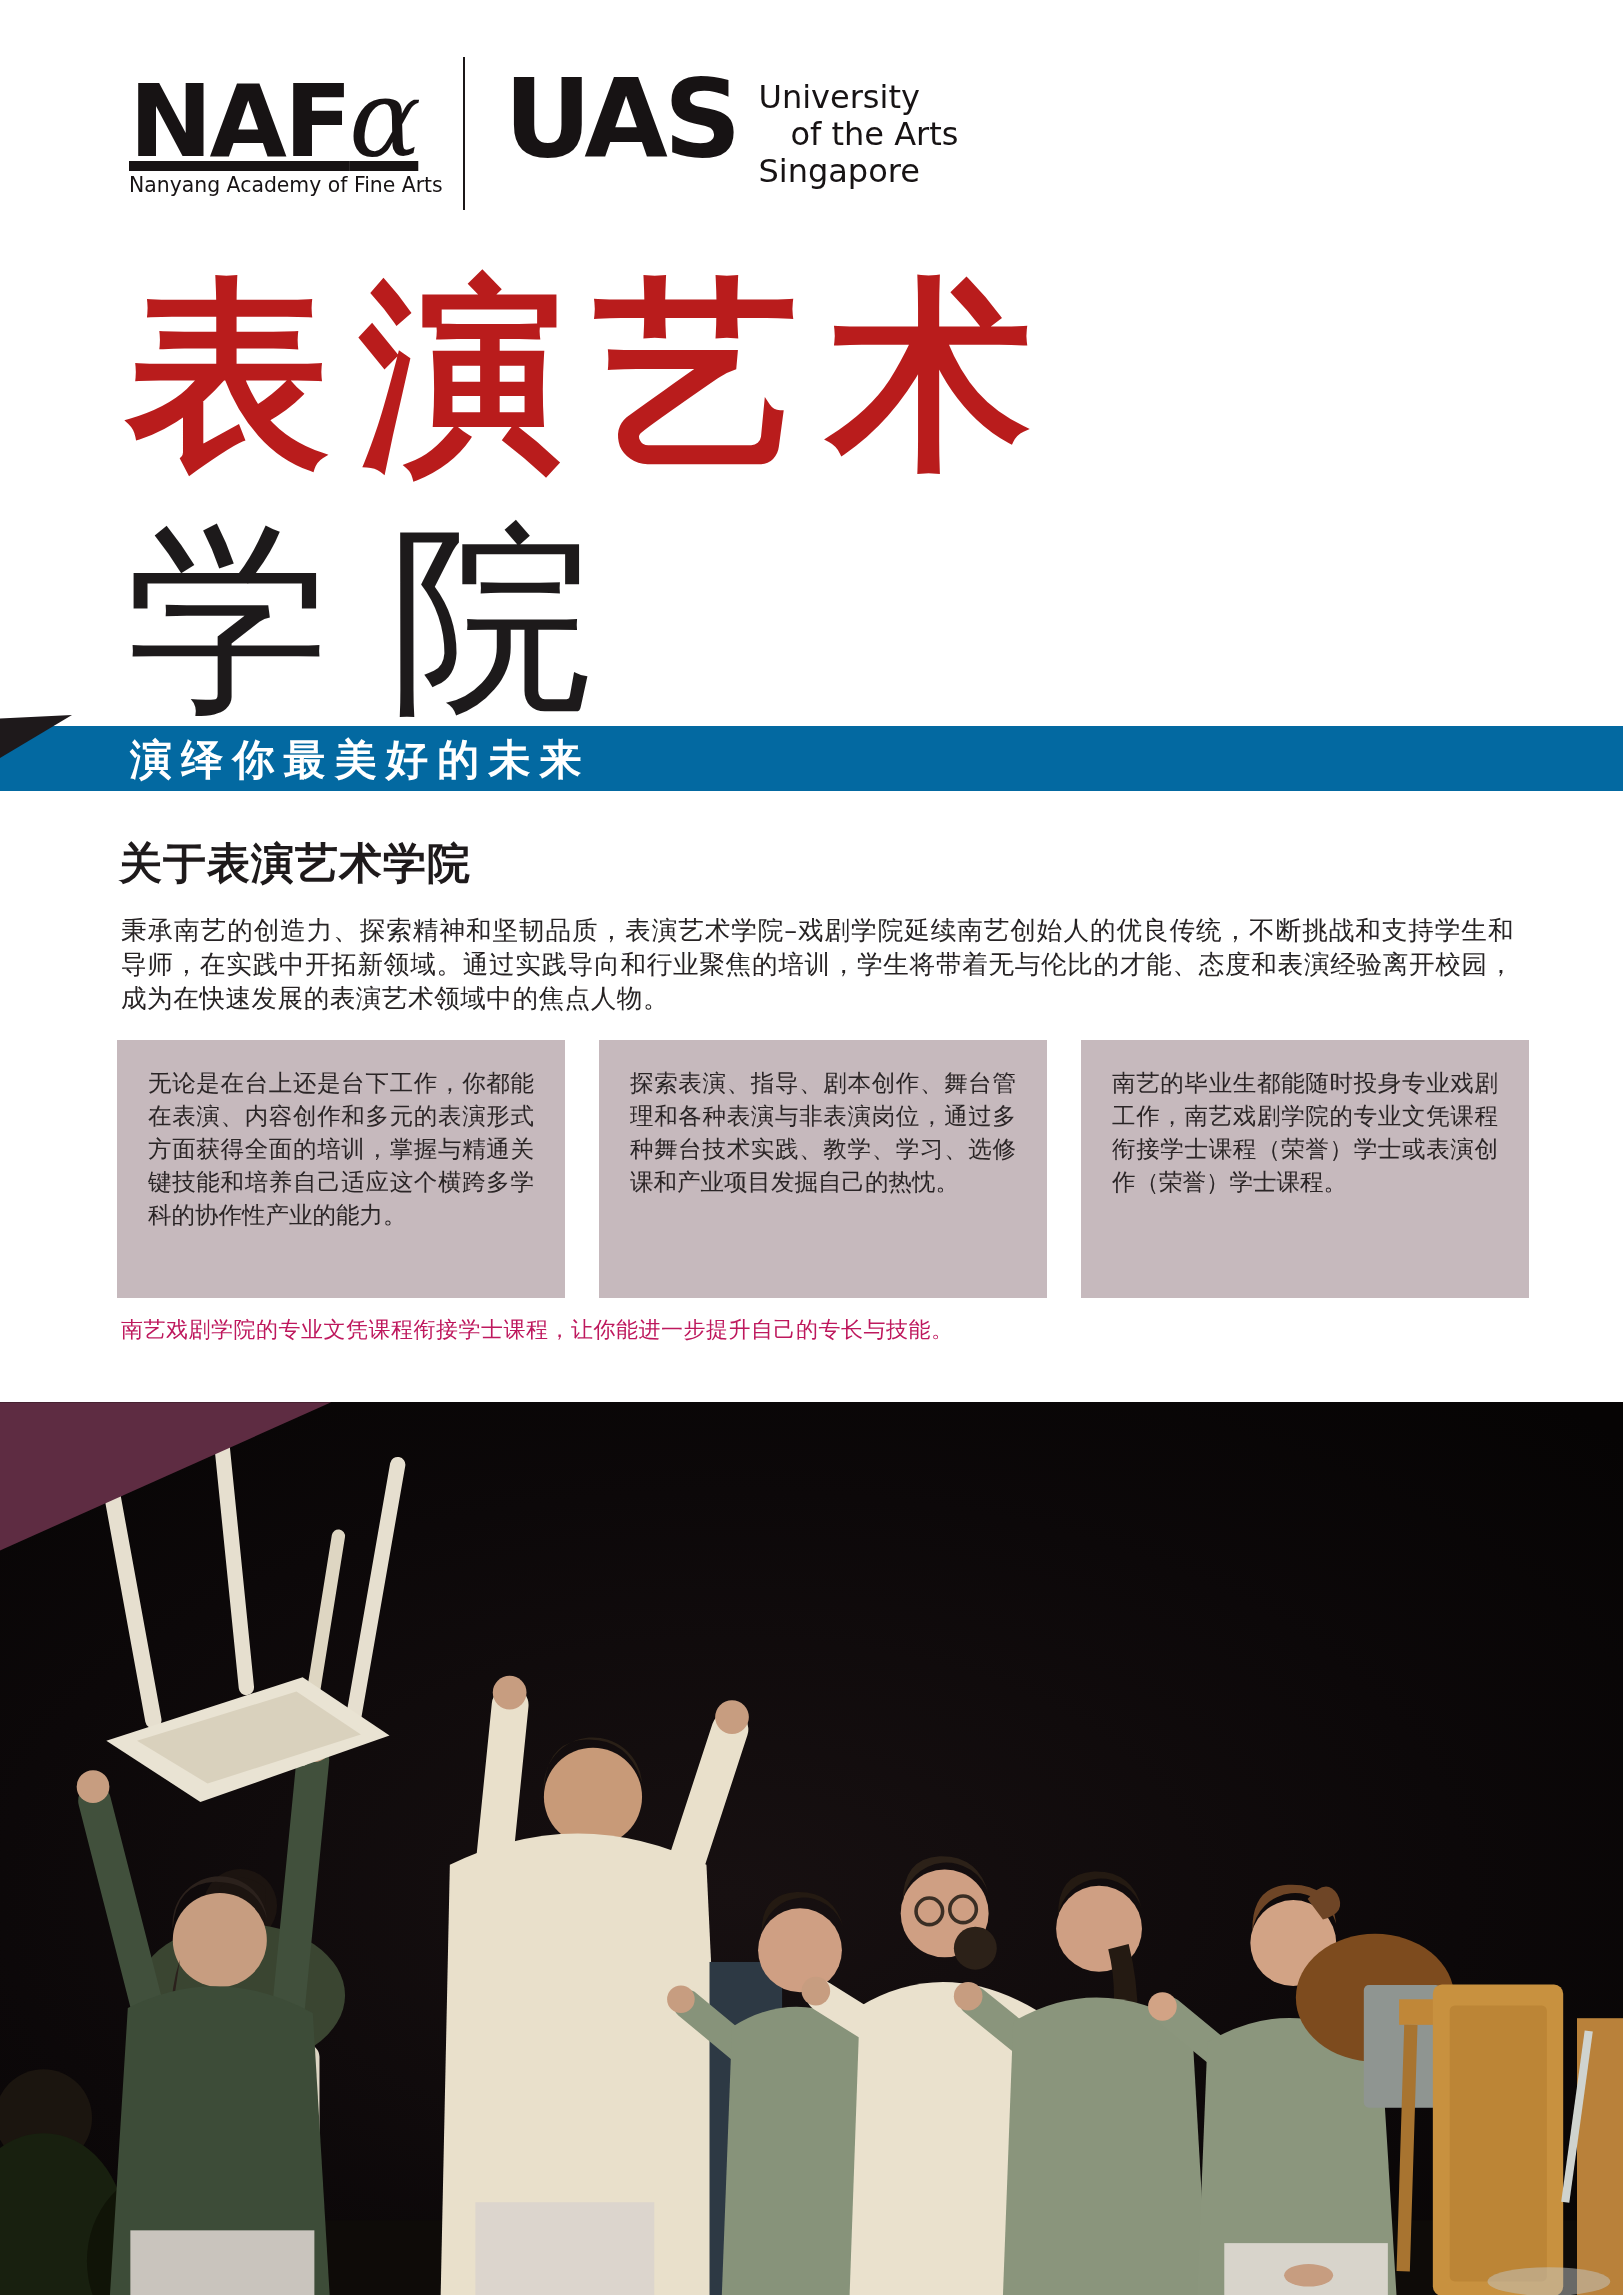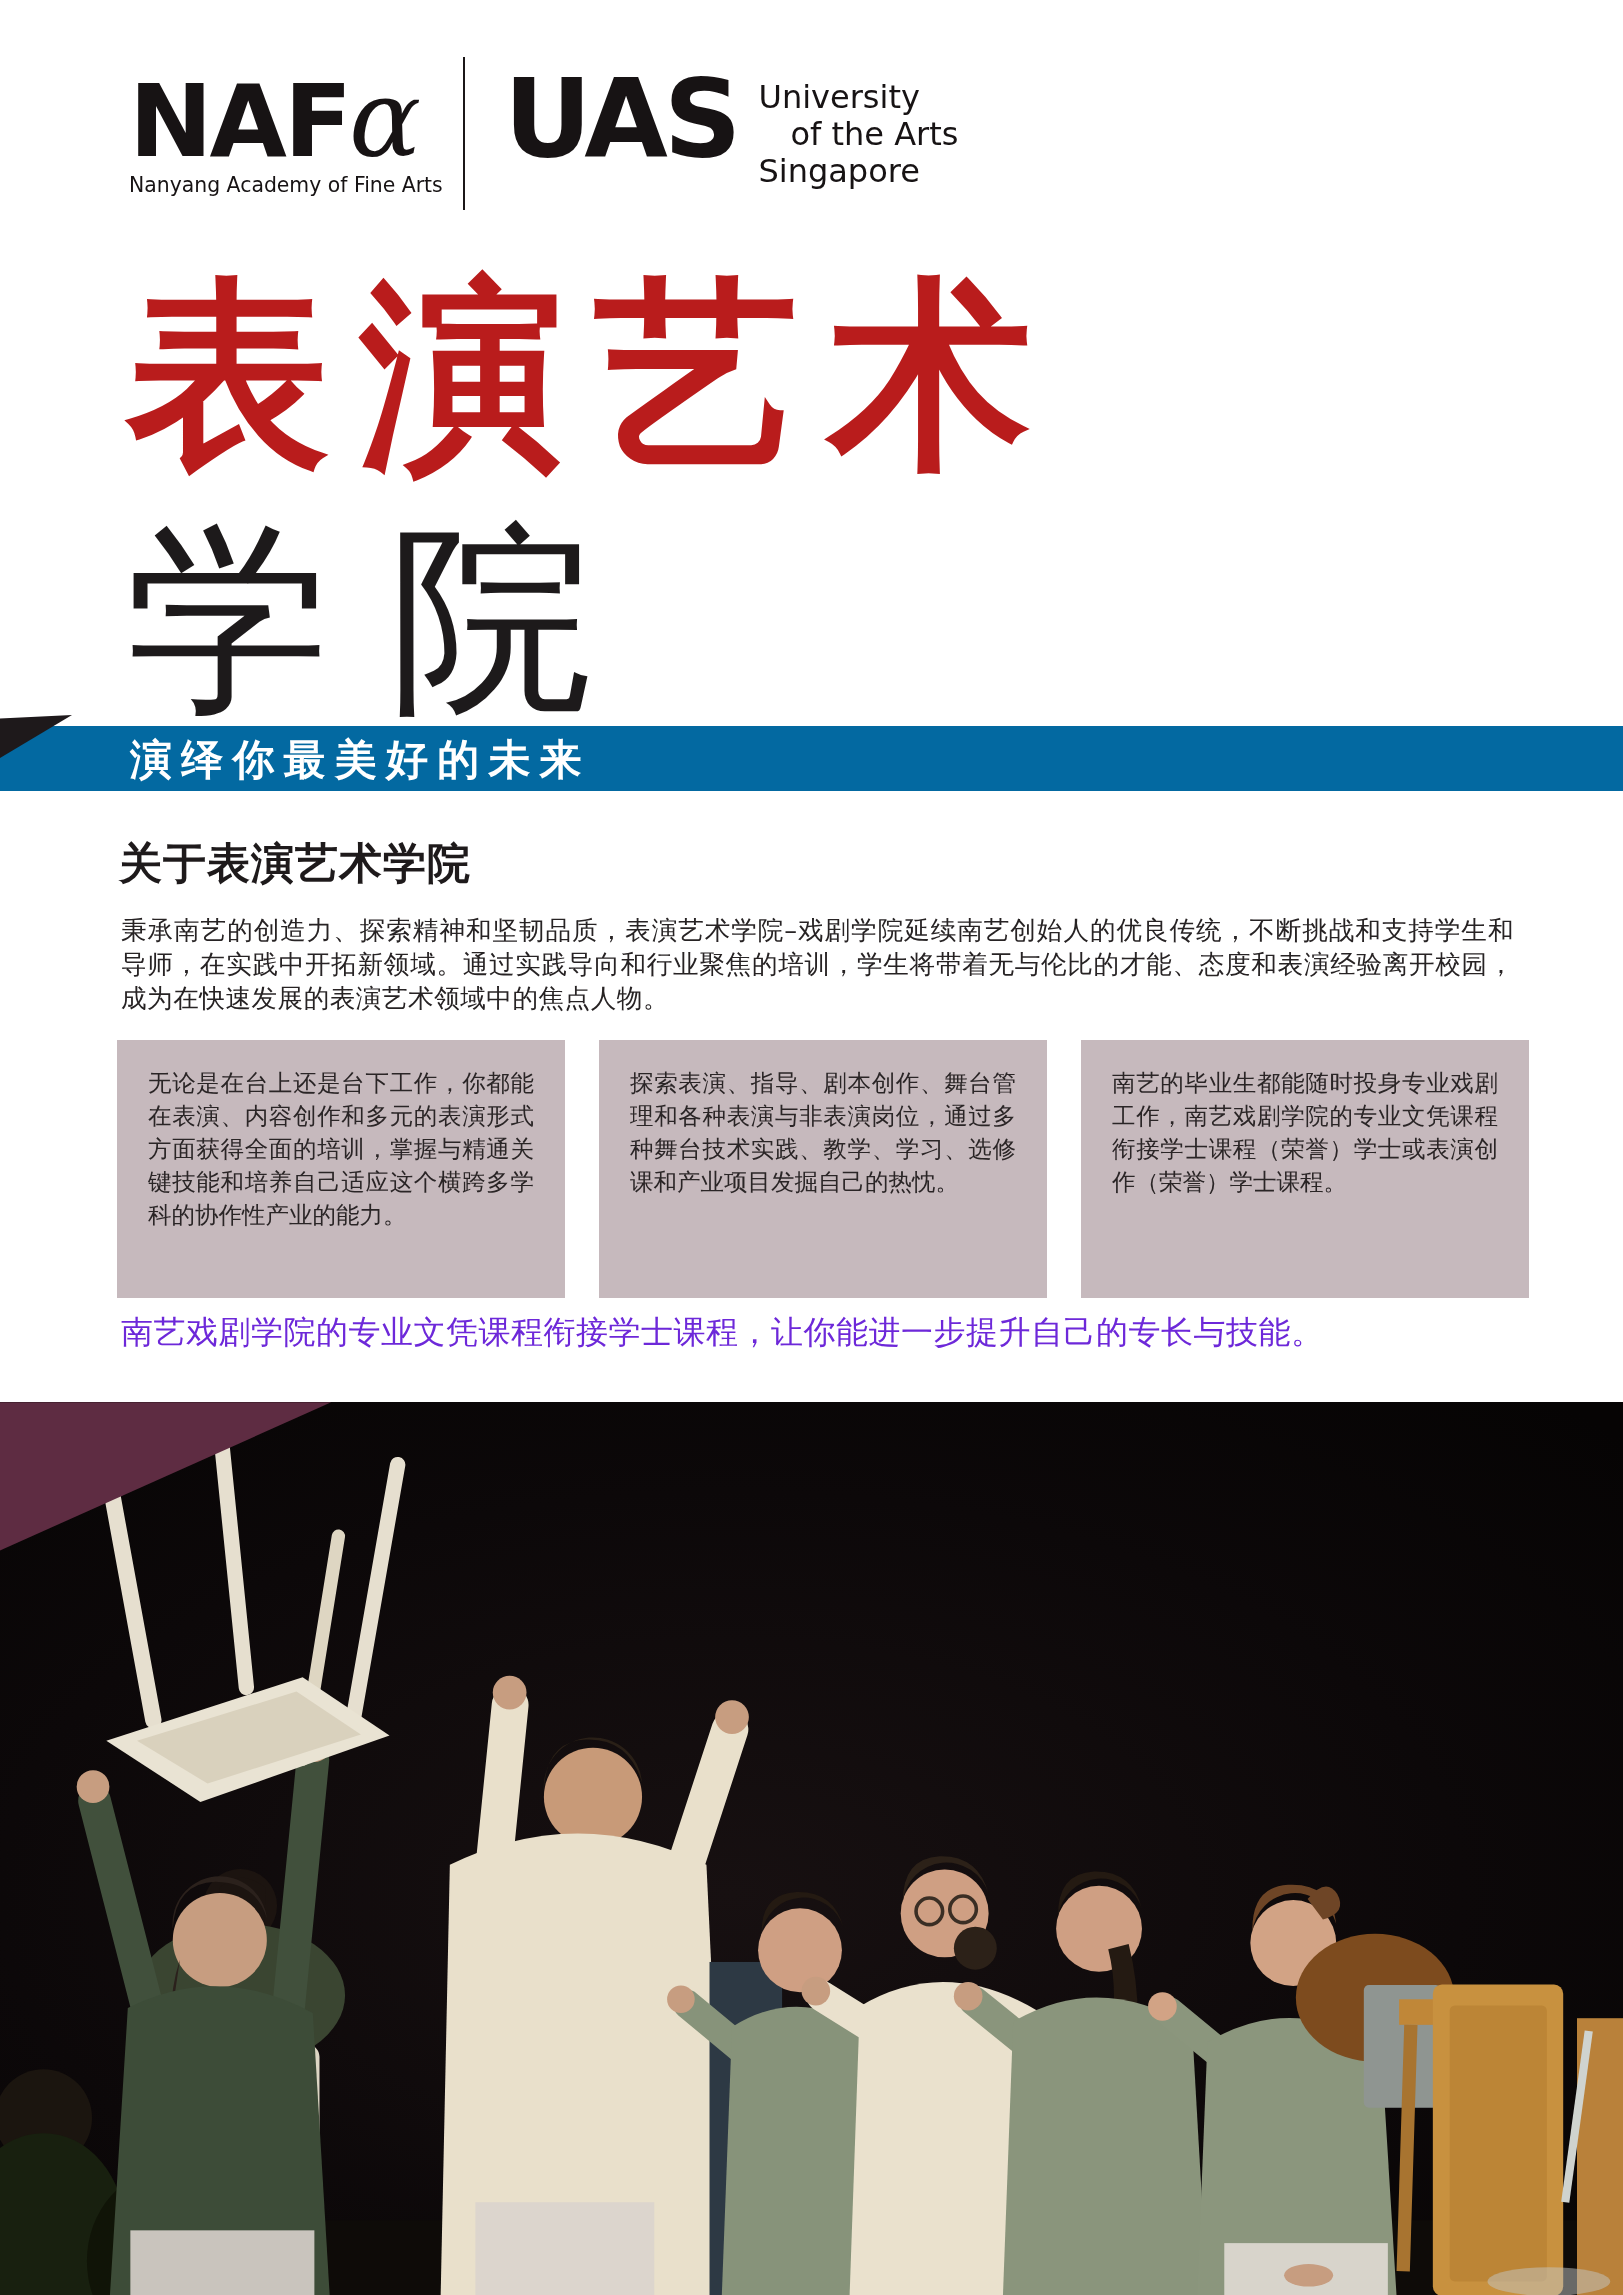--- a/index.html
+++ b/index.html
@@ -2,21 +2,21 @@
 <html style="font-size:8.2px"><head>
 <meta charset="utf-8">
 <style>
   html,body{margin:0;padding:0;background:#ffffff;}
   .page{position:relative;width:1623px;height:2295px;background:#ffffff;overflow:hidden;
         font-family:"DejaVu Sans",sans-serif;color:#231f20;}
 
   
   .logo-row{position:absolute;left:0;top:0;width:100%;height:266px;}
   .nafa{position:absolute;left:129px;top:66px;}
-  .nafa-word{font-size:100px;font-weight:800;letter-spacing:-3.1px;color:#171314;line-height:1;}
+  .nafa-word{font-size:100px;font-weight:800;letter-spacing:-3.1px;color:#171314;line-height:1;text-decoration:underline;}
   .nafa-alpha{font-family:"DejaVu Serif",serif;font-style:italic;font-weight:400;font-size:107px;}
   .nafa-sub{margin-top:0;font-size:20.4px;font-weight:500;color:#171314;letter-spacing:0px;}
   .logo-divider{position:absolute;left:463px;top:57px;width:2px;height:153px;background:#1b1718;}
   .uas{position:absolute;left:504px;top:65px;display:flex;align-items:flex-start;}
   .uas-word{font-size:108px;font-weight:800;letter-spacing:-4.1px;color:#171314;line-height:1;}
   .uas-lines{margin-left:21px;margin-top:14.3px;font-size:32px;line-height:37px;font-weight:500;color:#171314;}
   .uas-line2{padding-left:32px;}
 
   
   .title1{position:absolute;left:126px;top:274px;font-size:204px;line-height:1;font-weight:900;
@@ -32,22 +32,22 @@
                 clip-path:polygon(0 8%,100% 0,0 100%);}
 
   
   .about-heading{position:absolute;left:119px;top:835px;font-size:43px;font-weight:700;color:#1e1a1b;
                  letter-spacing:1px;}
   .about-paragraph{position:absolute;left:121px;top:913px;width:1393px;font-size:25.6px;line-height:34px;
                    color:#272324;text-align:justify;letter-spacing:0.5px;}
   .box-row{position:absolute;left:117px;top:1040px;width:1412px;display:flex;gap:34px;}
   .hl-box{flex:1 1 0;height:258px;background:#c6b9bd;box-sizing:border-box;padding:26.6px 31px;
           font-size:23.5px;line-height:33px;color:#2a2526;text-align:justify;}
-  .prog-note{position:absolute;left:121px;top:1315px;width:1406px;font-size:32px;line-height:34px;
-             color:#6d28d9;letter-spacing:0.5px;}
+  .prog-note{position:absolute;left:121px;top:1315px;width:1406px;font-size:22px;line-height:34px;
+             color:#be185d;letter-spacing:0.5px;font-family:Liberation Mono, monospace;}
 
   
   .photo{position:absolute;left:0;top:1402px;width:1623px;height:894px;background:#0a0708;}
   .photo svg{display:block;}
 </style>
 </head>
 <body>
 
 <div class="page">
 

